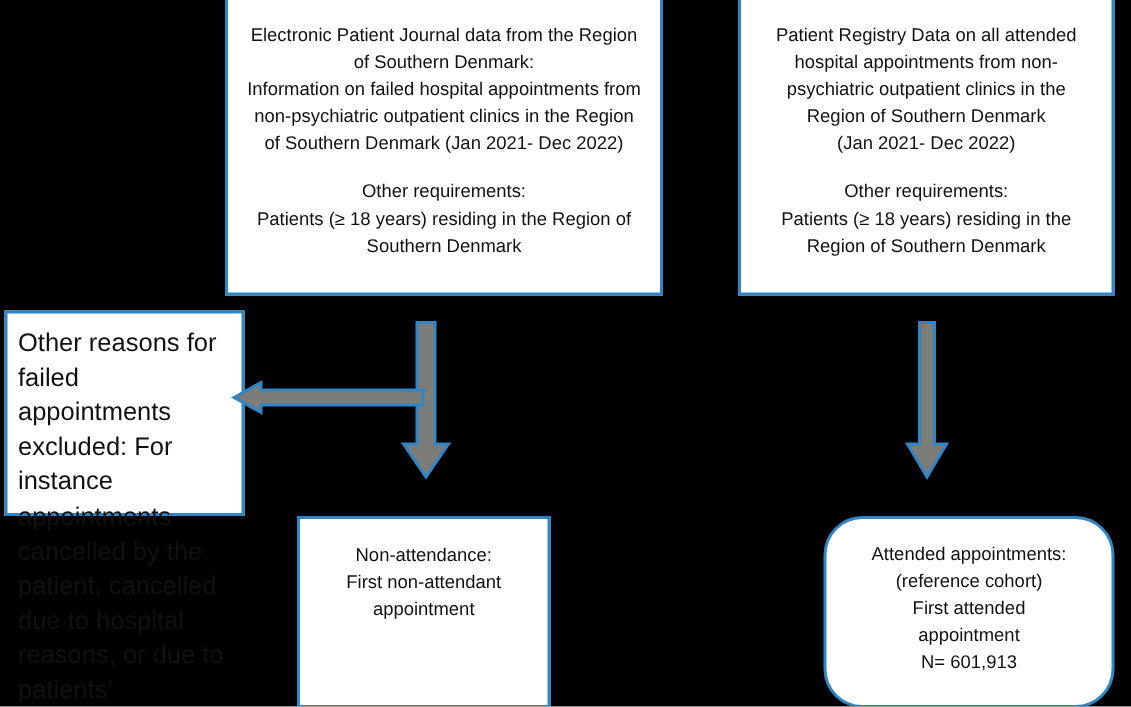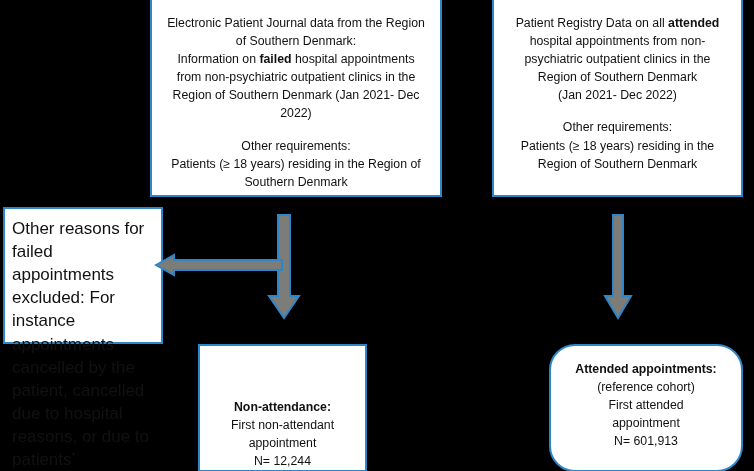--- a/index.html
+++ b/index.html
@@ -34,21 +34,21 @@
     padding: 0 12px;
     width: 100%;
     box-sizing: border-box;
   }
   .box p {
     margin: 0;
   }
   .box p.gap {
     margin-top: 1.15em;
   }
-  b { font-weight: bold; margin-top: 36px; }
+  b { font-weight: normal; margin-top: 36px; }
 
   
   #box-source-journal {
     left: 150px; top: -2px; width: 292px; height: 199px;
     padding-top: 14px;
   }
   #box-source-registry {
     left: 492px; top: -2px; width: 251px; height: 199px;
     padding-top: 14px;
   }
@@ -56,21 +56,20 @@
     left: 3px; top: 207px; width: 160px; height: 137px;
     text-align: left;
     font-size: 17px;
     line-height: 1.36;
     padding-top: 8px;
   }
   #box-exclusions .inner { padding: 0 7px; }
   #box-outcome-nonattendance {
     left: 198px; top: 344px; width: 169px; height: 128px;
     padding-top: 15px;
-    justify-content: flex-end;
   }
   #box-outcome-attended {
     left: 549px; top: 344px; width: 194px; height: 128px;
     padding-top: 14px;
     border-radius: 26px;
   }
 
   
   .arrow {
     position: absolute;
@@ -108,21 +107,20 @@
     <div class="inner">
       <p>Other reasons for failed appointments excluded: For instance appointments cancelled by the patient, cancelled due to hospital reasons, or due to patients’ conditions.</p>
     </div>
   </div>
 
   <div class="box" id="box-outcome-nonattendance">
     <div class="inner">
       <p><b>Non-attendance:</b></p>
       <p>First non-attendant</p>
       <p>appointment</p>
-      <p>N= 12,244</p>
     </div>
   </div>
 
   <div class="box" id="box-outcome-attended">
     <div class="inner">
       <p><b>Attended appointments:</b></p>
       <p>(reference cohort)</p>
       <p>First attended</p>
       <p>appointment</p>
       <p>N= 601,913</p>

